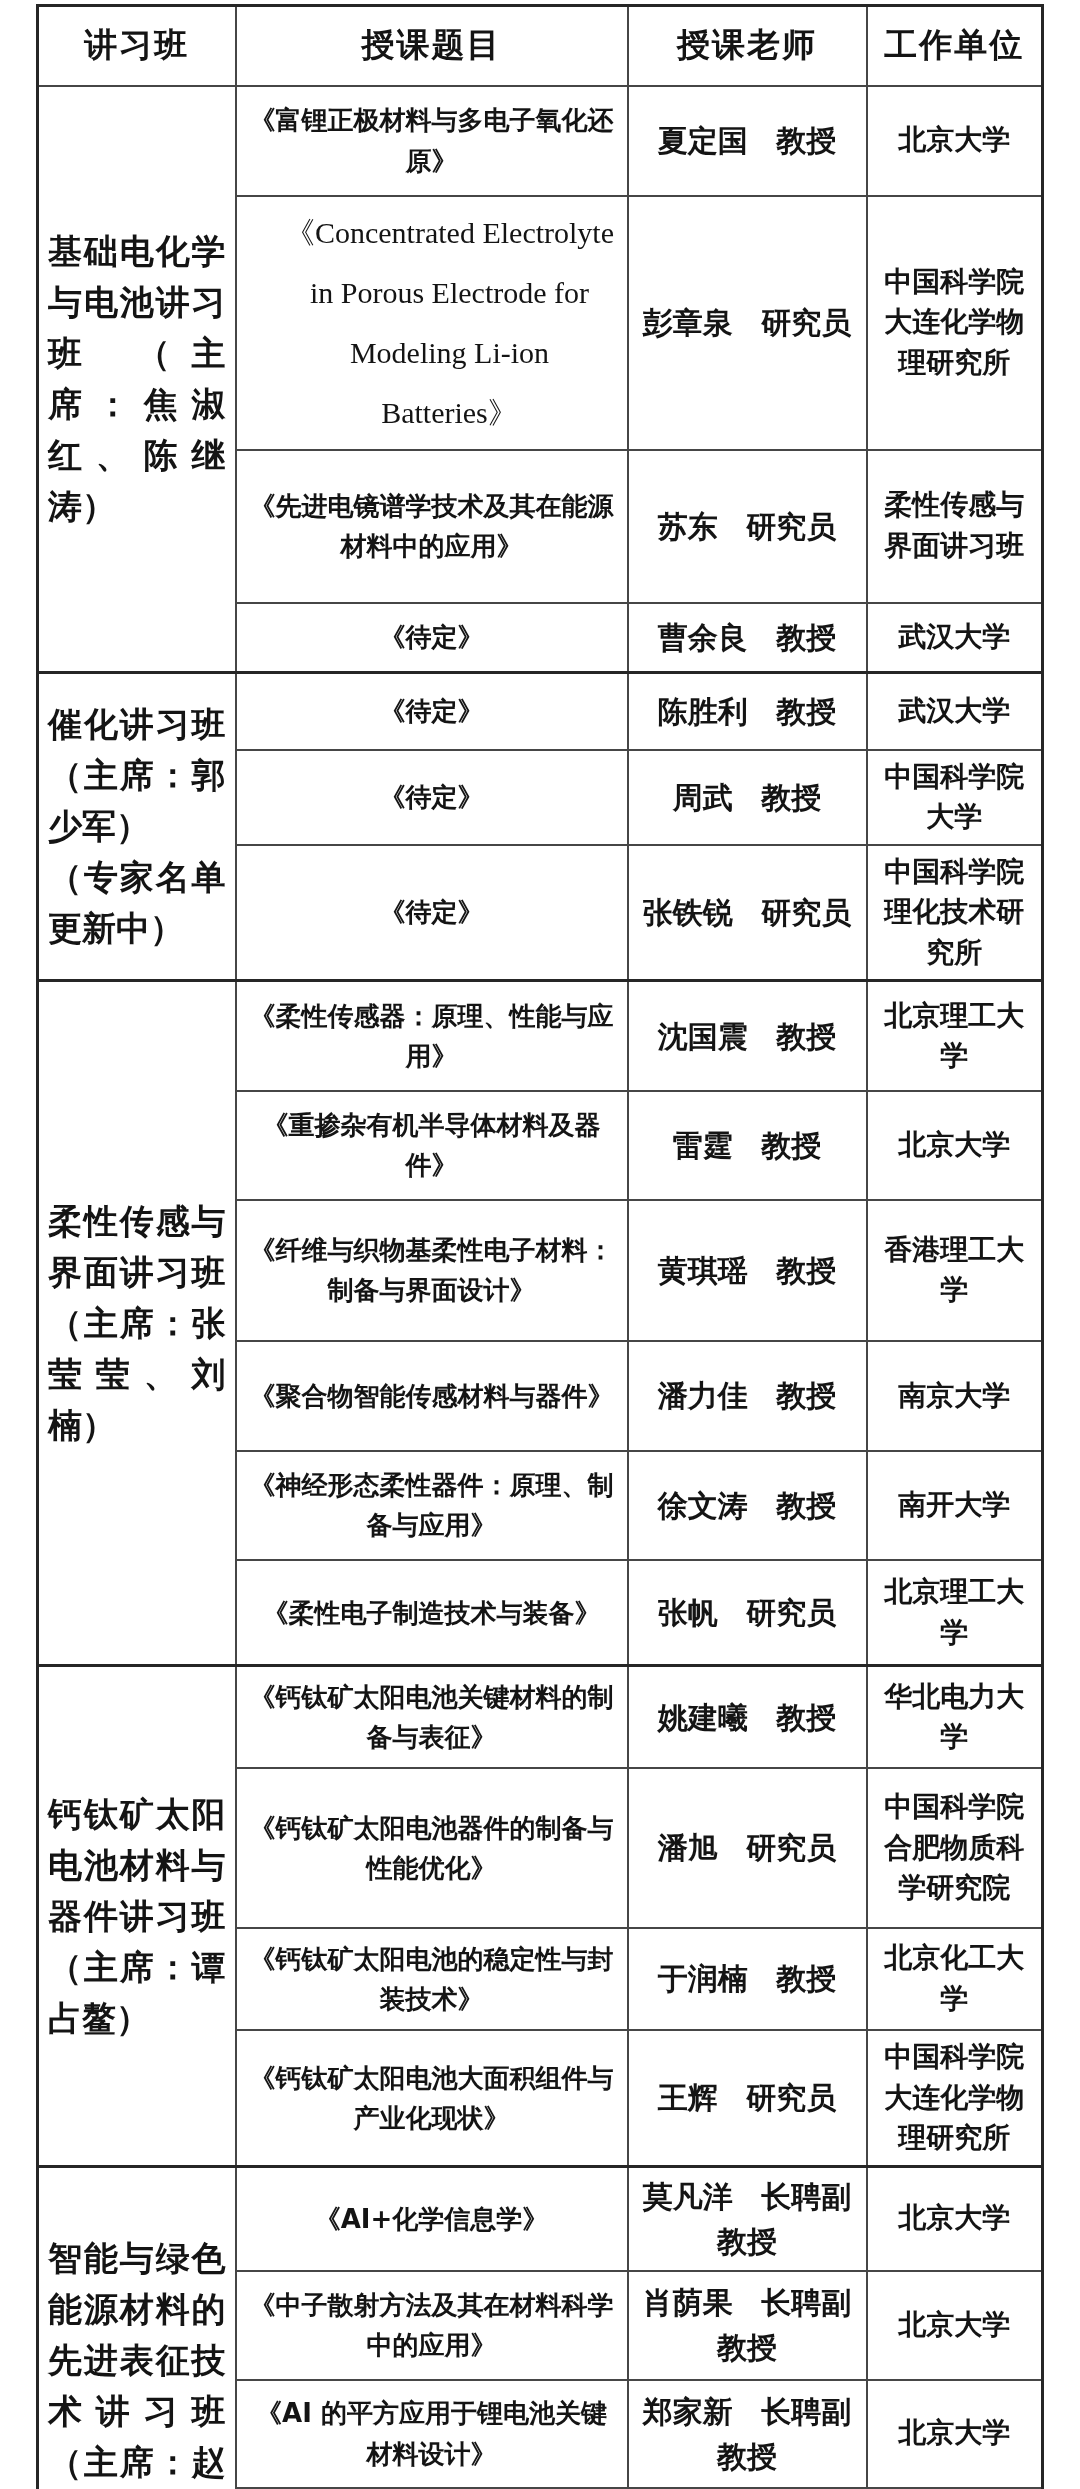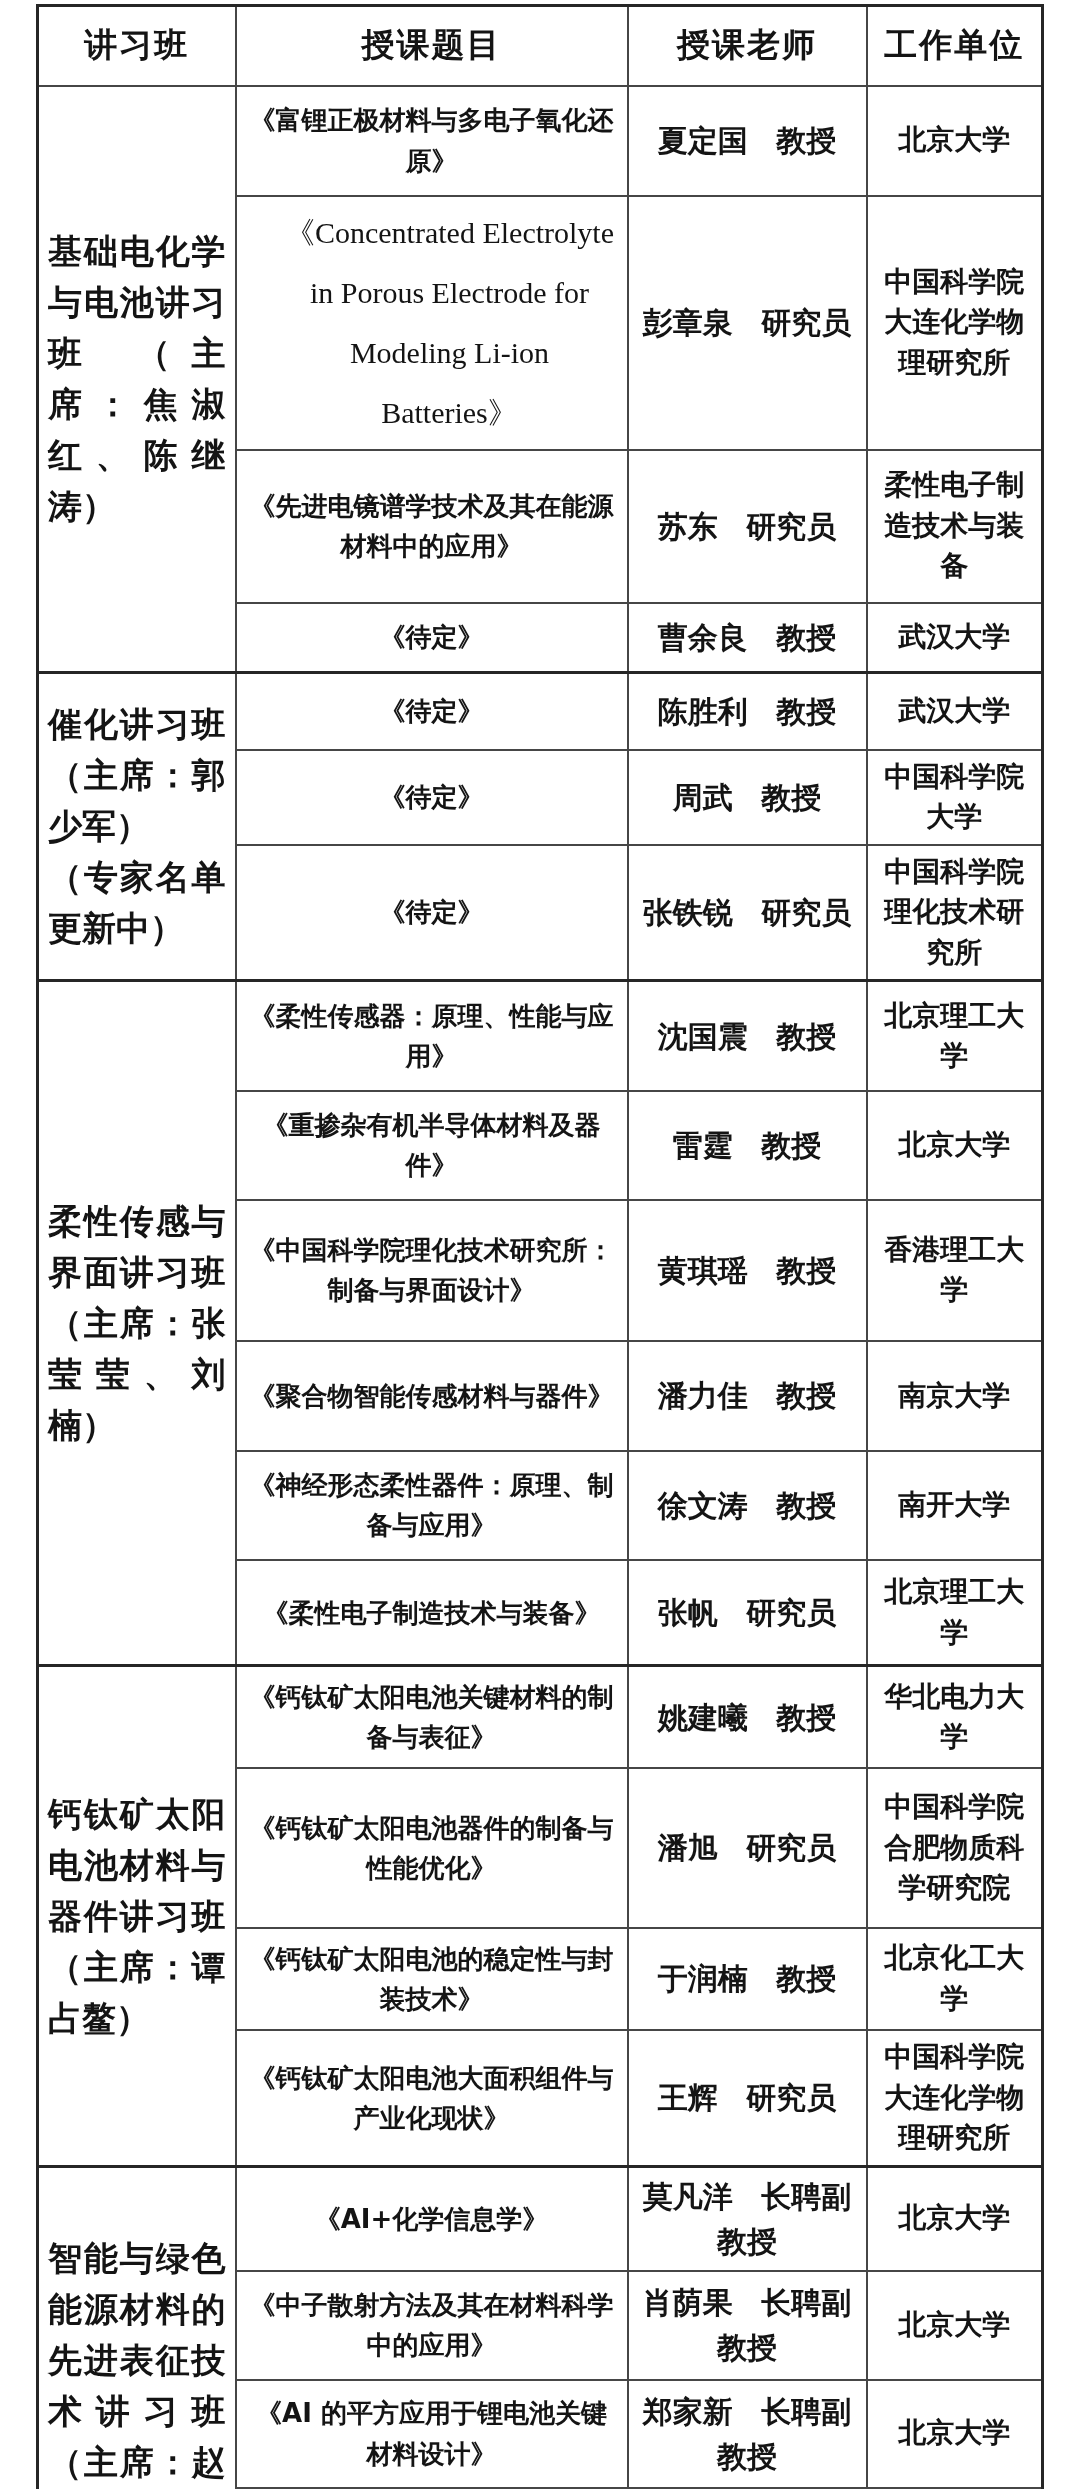--- a/index.html
+++ b/index.html
@@ -74,21 +74,21 @@
         <td class="unit">北京大学</td>
       </tr>
       <tr style="height:184px">
         <td class="title en">《Concentrated Electrolyte in Porous Electrode for Modeling Li-ion Batteries》</td>
         <td class="teacher">彭章泉 研究员</td>
         <td class="unit">中国科学院大连化学物理研究所</td>
       </tr>
       <tr style="height:153px">
         <td class="title">《先进电镜谱学技术及其在能源材料中的应用》</td>
         <td class="teacher">苏东 研究员</td>
-        <td class="unit">柔性电子制造技术与装备</td>
+        <td class="unit">柔性传感与界面讲习班</td>
       </tr>
       <tr style="height:70px">
         <td class="title">《待定》</td>
         <td class="teacher">曹余良 教授</td>
         <td class="unit">武汉大学</td>
       </tr>
 
       <tr style="height:77px" class="gstart">
         <td class="gcell" rowspan="3">
           <span class="gname">催化讲习班（主席：郭少军）</span>
@@ -116,21 +116,21 @@
         <td class="title">《柔性传感器：原理、性能与应用》</td>
         <td class="teacher">沈国震 教授</td>
         <td class="unit">北京理工大学</td>
       </tr>
       <tr style="height:109px">
         <td class="title">《重掺杂有机半导体材料及器件》</td>
         <td class="teacher">雷霆 教授</td>
         <td class="unit">北京大学</td>
       </tr>
       <tr style="height:141px">
-        <td class="title">《中国科学院理化技术研究所：制备与界面设计》</td>
+        <td class="title">《纤维与织物基柔性电子材料：制备与界面设计》</td>
         <td class="teacher">黄琪瑶 教授</td>
         <td class="unit">香港理工大学</td>
       </tr>
       <tr style="height:110px">
         <td class="title">《聚合物智能传感材料与器件》</td>
         <td class="teacher">潘力佳 教授</td>
         <td class="unit">南京大学</td>
       </tr>
       <tr style="height:109px">
         <td class="title">《神经形态柔性器件：原理、制备与应用》</td>

